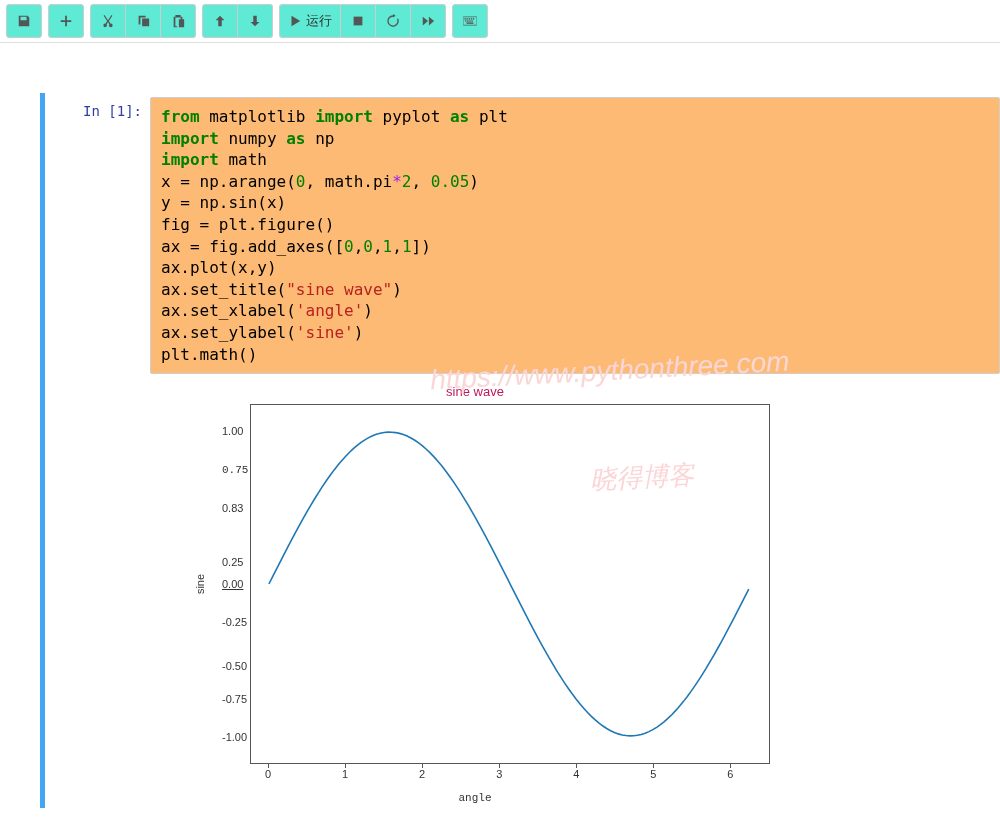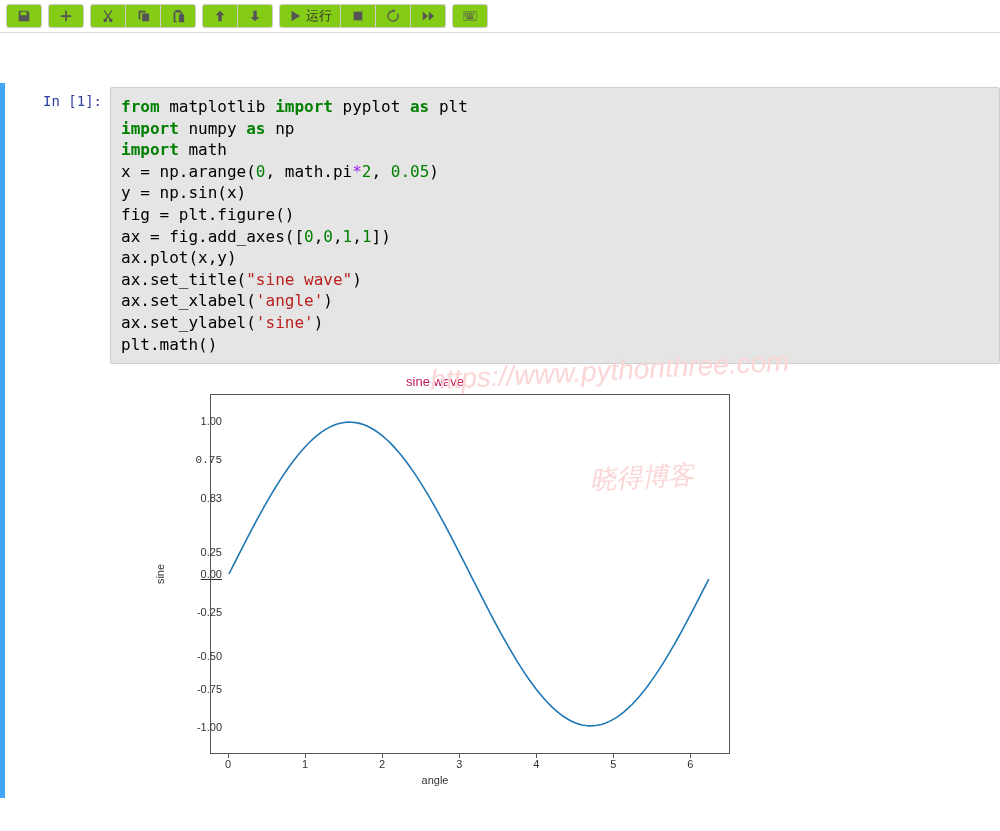--- a/index.html
+++ b/index.html
@@ -16,28 +16,28 @@
   border-bottom: 1px solid #ddd;
   gap: 0;
   background: #fff;
 }
 .btn-group {
   display: flex;
   margin-right: 6px;
 }
 .btn {
   border: 1px solid #ccc;
-  background: #84cc16;
+  background: #5eead4;
   padding: 5px 10px;
   cursor: pointer;
   display: flex;
   align-items: center;
   justify-content: center;
   min-width: 32px;
-  height: 24px;
+  height: 34px;
   font-size: 13px;
   color: #333;
 }
 .btn:first-child { border-radius: 3px 0 0 3px; }
 .btn:last-child { border-radius: 0 3px 3px 0; }
 .btn:only-child { border-radius: 3px; }
 .btn + .btn { border-left: none; }
 .btn svg { width: 14px; height: 14px; }
 .btn-run { gap: 4px; padding: 5px 8px; }
 select.cell-type {
@@ -45,40 +45,41 @@
   background: #fff;
   padding: 4px 6px;
   height: 30px;
   font-size: 13px;
   border-radius: 3px;
   margin-right: 6px;
   width: 130px;
 }
 .notebook {
   padding-top: 50px;
+  margin-left: 40px;
 }
 .cell {
   display: flex;
   border-left: 5px solid #42A5F5;
   padding: 4px 0 4px 0;
 }
 .prompt {
   width: 105px;
   text-align: right;
   padding: 6px 8px 0 0;
   font-family: "DejaVu Sans Mono", Menlo, Consolas, monospace;
   font-size: 14px;
   color: #303F9F;
   flex-shrink: 0;
 }
 .cell-body {
   flex: 1;
 }
 .code-input {
-  background: #e5e5e5;
+  background: #fdba74;
   border: 1px solid #cfcfcf;
   border-radius: 2px;
   padding: 8px 10px;
   font-family: "DejaVu Sans Mono", Menlo, Consolas, monospace;
   font-size: 16px;
   line-height: 1.35;
   white-space: pre;
   color: #000;
 }
 .code-input .kw { color: #008000; font-weight: bold; }
@@ -111,21 +112,21 @@
   border: 1px solid #555;
   background: #fff;
 }
 .plot-box svg { width: 100%; height: 100%; display: block; }
 .ytick {
   position: absolute;
   right: 528px;
   transform: translateY(-50%);
   font-size: 11px;
   color: #333;
-  text-align: right;
+  text-align: left;
   width: 40px;
 }
 .xtick {
   position: absolute;
   top: 384px;
   transform: translateX(-50%);
   font-size: 11px;
   color: #333;
 }
 .xtick-mark {
@@ -137,25 +138,26 @@
 .ylabel {
   position: absolute;
   left: 30px;
   top: 200px;
   transform: translateY(-50%) rotate(-90deg);
   font-size: 11px;
   color: #333;
 }
 .xlabel {
   position: absolute;
-  bottom: 8px;
+  bottom: 0;
   left: 0; right: 0;
   text-align: center;
   font-size: 11px;
   color: #333;
+  font-family: Liberation Mono, monospace;
 }
 .watermark1 {
   position: absolute;
   top: 355px; left: 430px;
   font-size: 28px;
   color: #fbd6d6;
   font-style: italic;
   transform: rotate(-3deg);
   pointer-events: none;
 }

